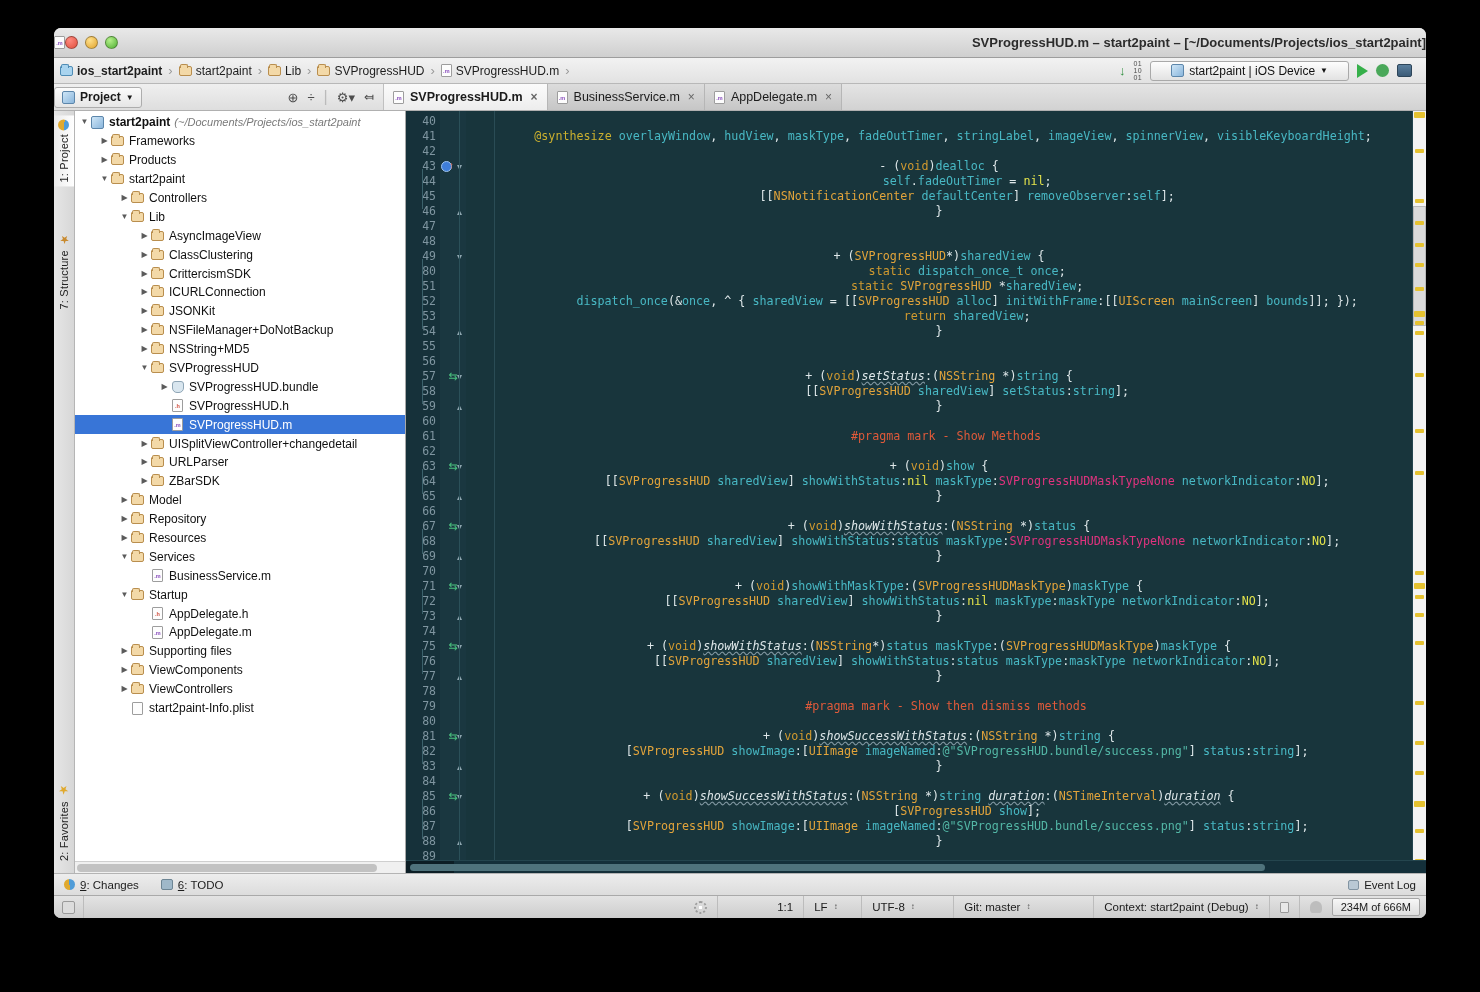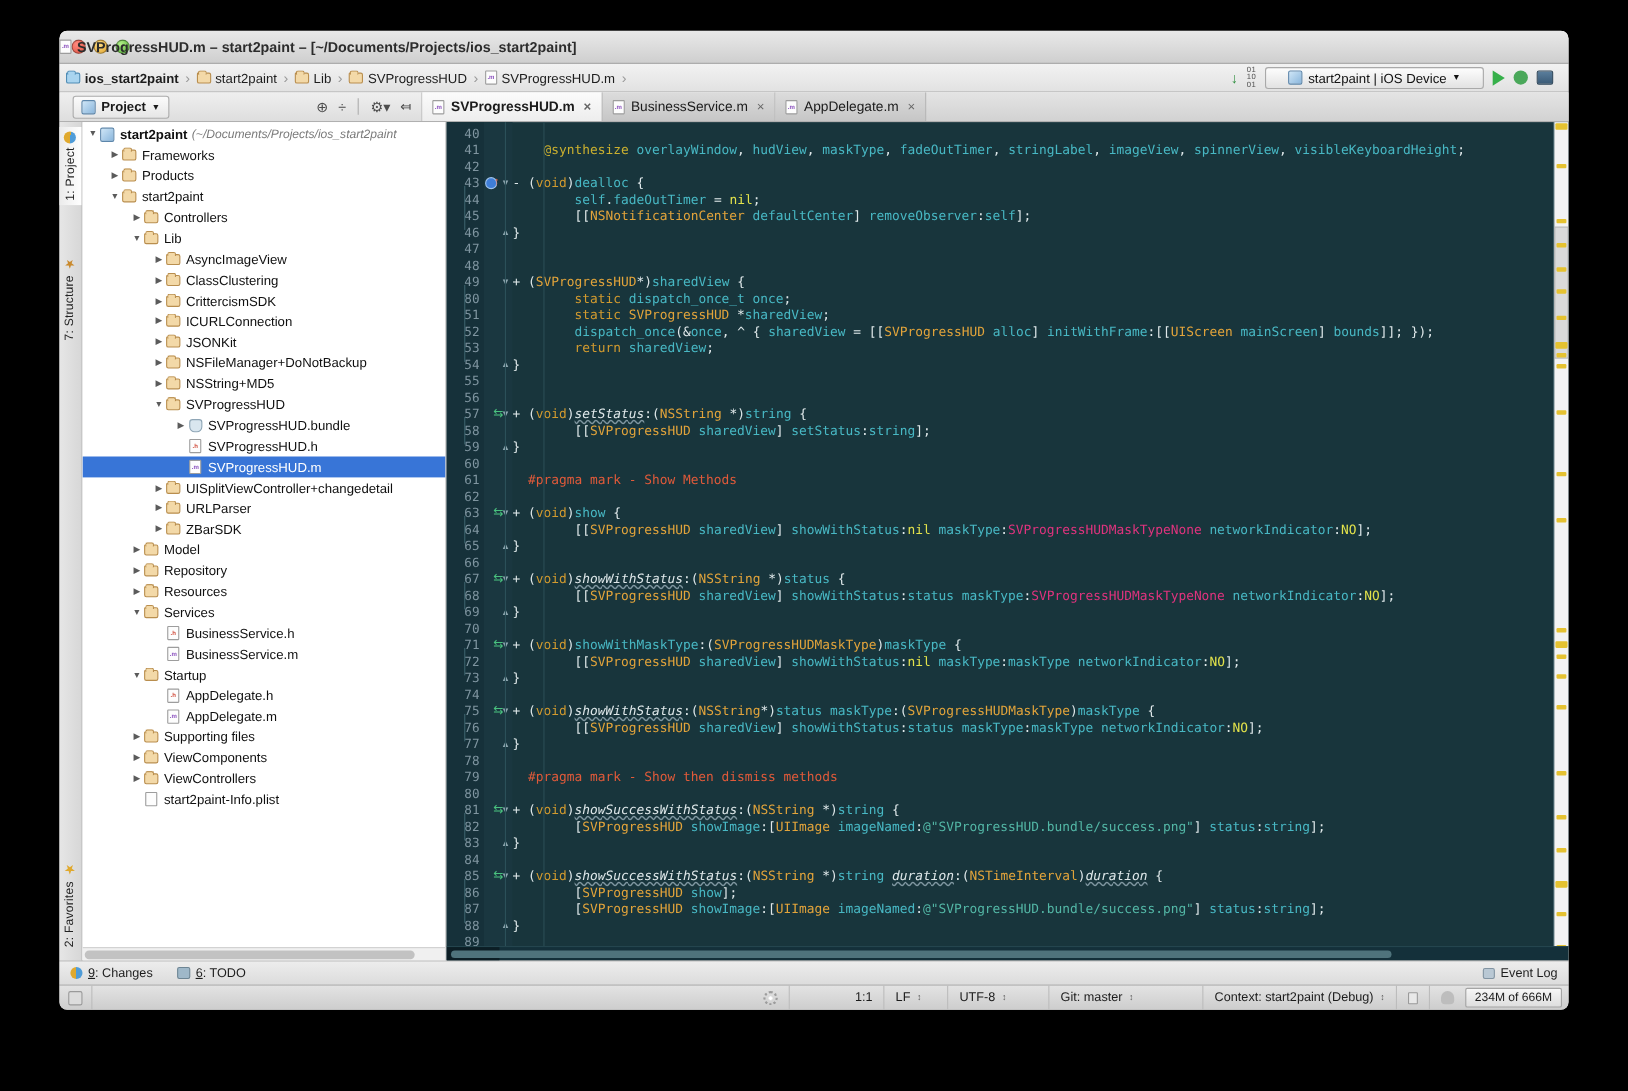--- a/index.html
+++ b/index.html
@@ -28,21 +28,21 @@
     position: relative;
   }
   .traffic { display: flex; gap: 7px; margin-left: 11px; }
   .tl { width: 13px; height: 13px; border-radius: 50%; border: 1px solid rgba(0,0,0,.32); }
   .tl.r { background: radial-gradient(circle at 35% 30%, #ff8a80, #e0503e); }
   .tl.y { background: radial-gradient(circle at 35% 30%, #ffe08a, #e0a32e); }
   .tl.g { background: radial-gradient(circle at 35% 30%, #b4f08a, #4fae33); }
   #title-text {
     position: absolute; left: 0; right: 0; text-align: center;
     font-size: 13px; color: #2c2c2c; font-weight: 600;
-    display: flex; align-items: center; justify-content: flex-start; gap: 5px;
+    display: flex; align-items: center; justify-content: space-between; gap: 5px;
   }
   
   #breadcrumb-bar {
     height: 26px; flex: none;
     background: linear-gradient(to bottom,#f2f2f2,#e2e2e2);
     border-bottom: 1px solid #b8b8b8;
     display: flex; align-items: center;
     padding: 0 6px;
   }
   .crumb { display: flex; align-items: center; font-size: 12px; color: #1d1d1d; }
@@ -62,21 +62,21 @@
     background: linear-gradient(to bottom,#efefef,#dedede);
     border-bottom: 1px solid #b0b0b0;
     display: flex; align-items: stretch;
   }
   #tool-left {
     width: 330px; flex: none; display: flex; align-items: center;
     border-right: 1px solid #c0c0c0;
   }
   .proj-chip {
     display: flex; align-items: center; gap: 5px;
-    margin-left: 12px; height: 21px; padding: 0 7px;
+    height: 21px; padding: 0 7px;
     background: linear-gradient(to bottom,#fbfbfb,#e6e6e6);
     border: 1px solid #adadad; border-radius: 3px;
     font-size: 12px; font-weight: 600; color: #1a1a1a;
   }
   #tool-left-icons { margin-left: auto; display: flex; align-items: center; gap: 9px; padding-right: 9px; color: #4a4a4a; }
   
   #tabstrip { flex: 1; display: flex; align-items: flex-end; background: linear-gradient(to bottom,#e4e4e4,#d2d2d2); }
   .etab {
     display: flex; align-items: center; gap: 6px;
     height: 26px; padding: 0 9px 0 9px;
@@ -150,21 +150,21 @@
   }
   #marks .m { height: 15px; line-height: 15px; font-size: 10px; color: #9fb6bf; text-align: center; position: relative; }
   .bp { position: absolute; left: 1px; top: 2px; width: 11px; height: 11px; border-radius: 50%;
         background: #3f7ed8; border: 1px solid #9fc4ee; }
   .ovr { color: #49c17e; font-size: 11px; }
   #codetext {
     flex: 1; min-width: 0; overflow: hidden; padding-top: 3px;
     font-family: "DejaVu Sans Mono", monospace; font-size: 11.7px;
     color: #d5e3e6; position: relative;
   }
-  #codetext .ln { height: 15px; line-height: 15px; white-space: pre; }
+  #codetext .ln { height: 15px; line-height: 15px; white-space: pre; text-align: center; }
   .fold { position: absolute; width: 11px; text-align: center; color: #8fa7b0; font-size: 10px; }
   #vertline {
     position: absolute; left: 0; top: 0; bottom: 0; width: 1px; background: #2a4c55;
   }
   
   .k  { color: #d19a2f; }           
   .kw { color: #cbb02f; }           
   .cls{ color: #e2a43b; }           
   .id { color: #48b8c4; }           
   .pl { color: #dfe8ea; }           
@@ -551,28 +551,20 @@
             </span>
             <span class="nm">Resources</span>
           </div>
           <div class="row">
             <span style="width:44px;flex:none;"></span>
             <span class="arrow">▼</span>
             <span class="ico">
               <span class="folder"></span>
             </span>
             <span class="nm">Services</span>
-          </div>
-          <div class="row">
-            <span style="width:64px;flex:none;"></span>
-            <span class="arrow"></span>
-            <span class="ico">
-              <span class="fileic h">.h</span>
-            </span>
-            <span class="nm">BusinessService.h</span>
           </div>
           <div class="row">
             <span style="width:64px;flex:none;"></span>
             <span class="arrow"></span>
             <span class="ico">
               <span class="fileic">.m</span>
             </span>
             <span class="nm">BusinessService.m</span>
           </div>
           <div class="row">

